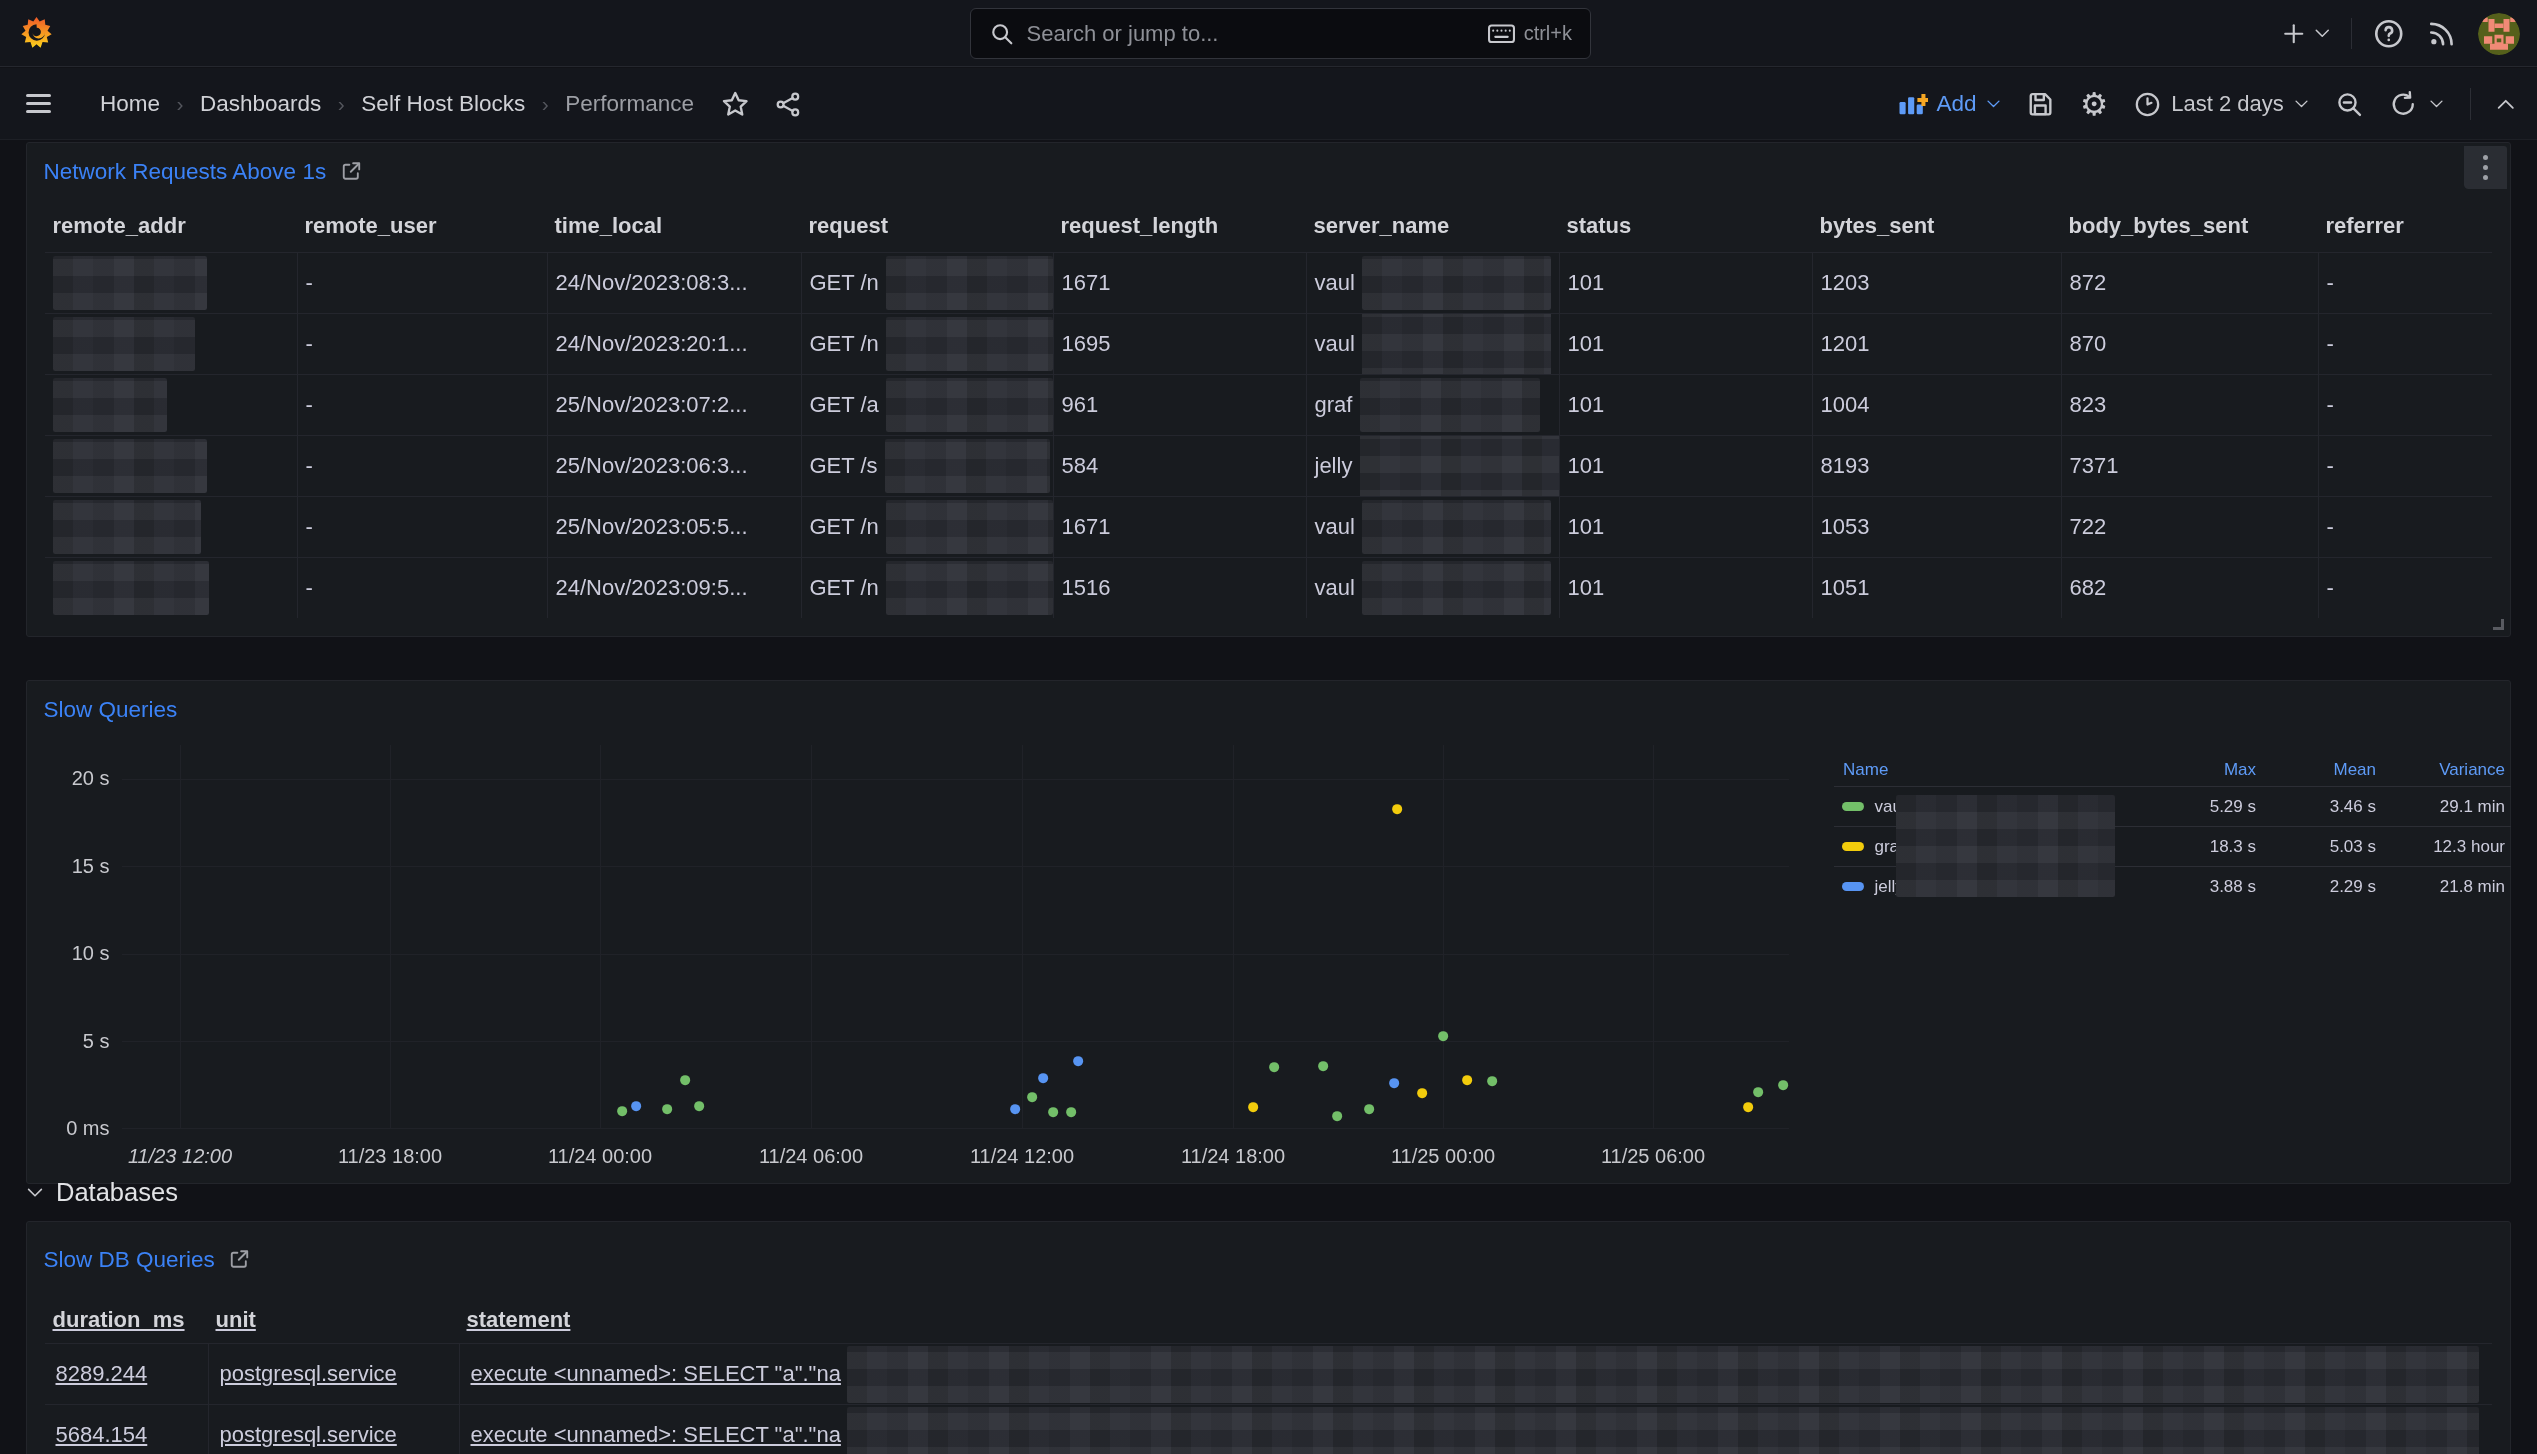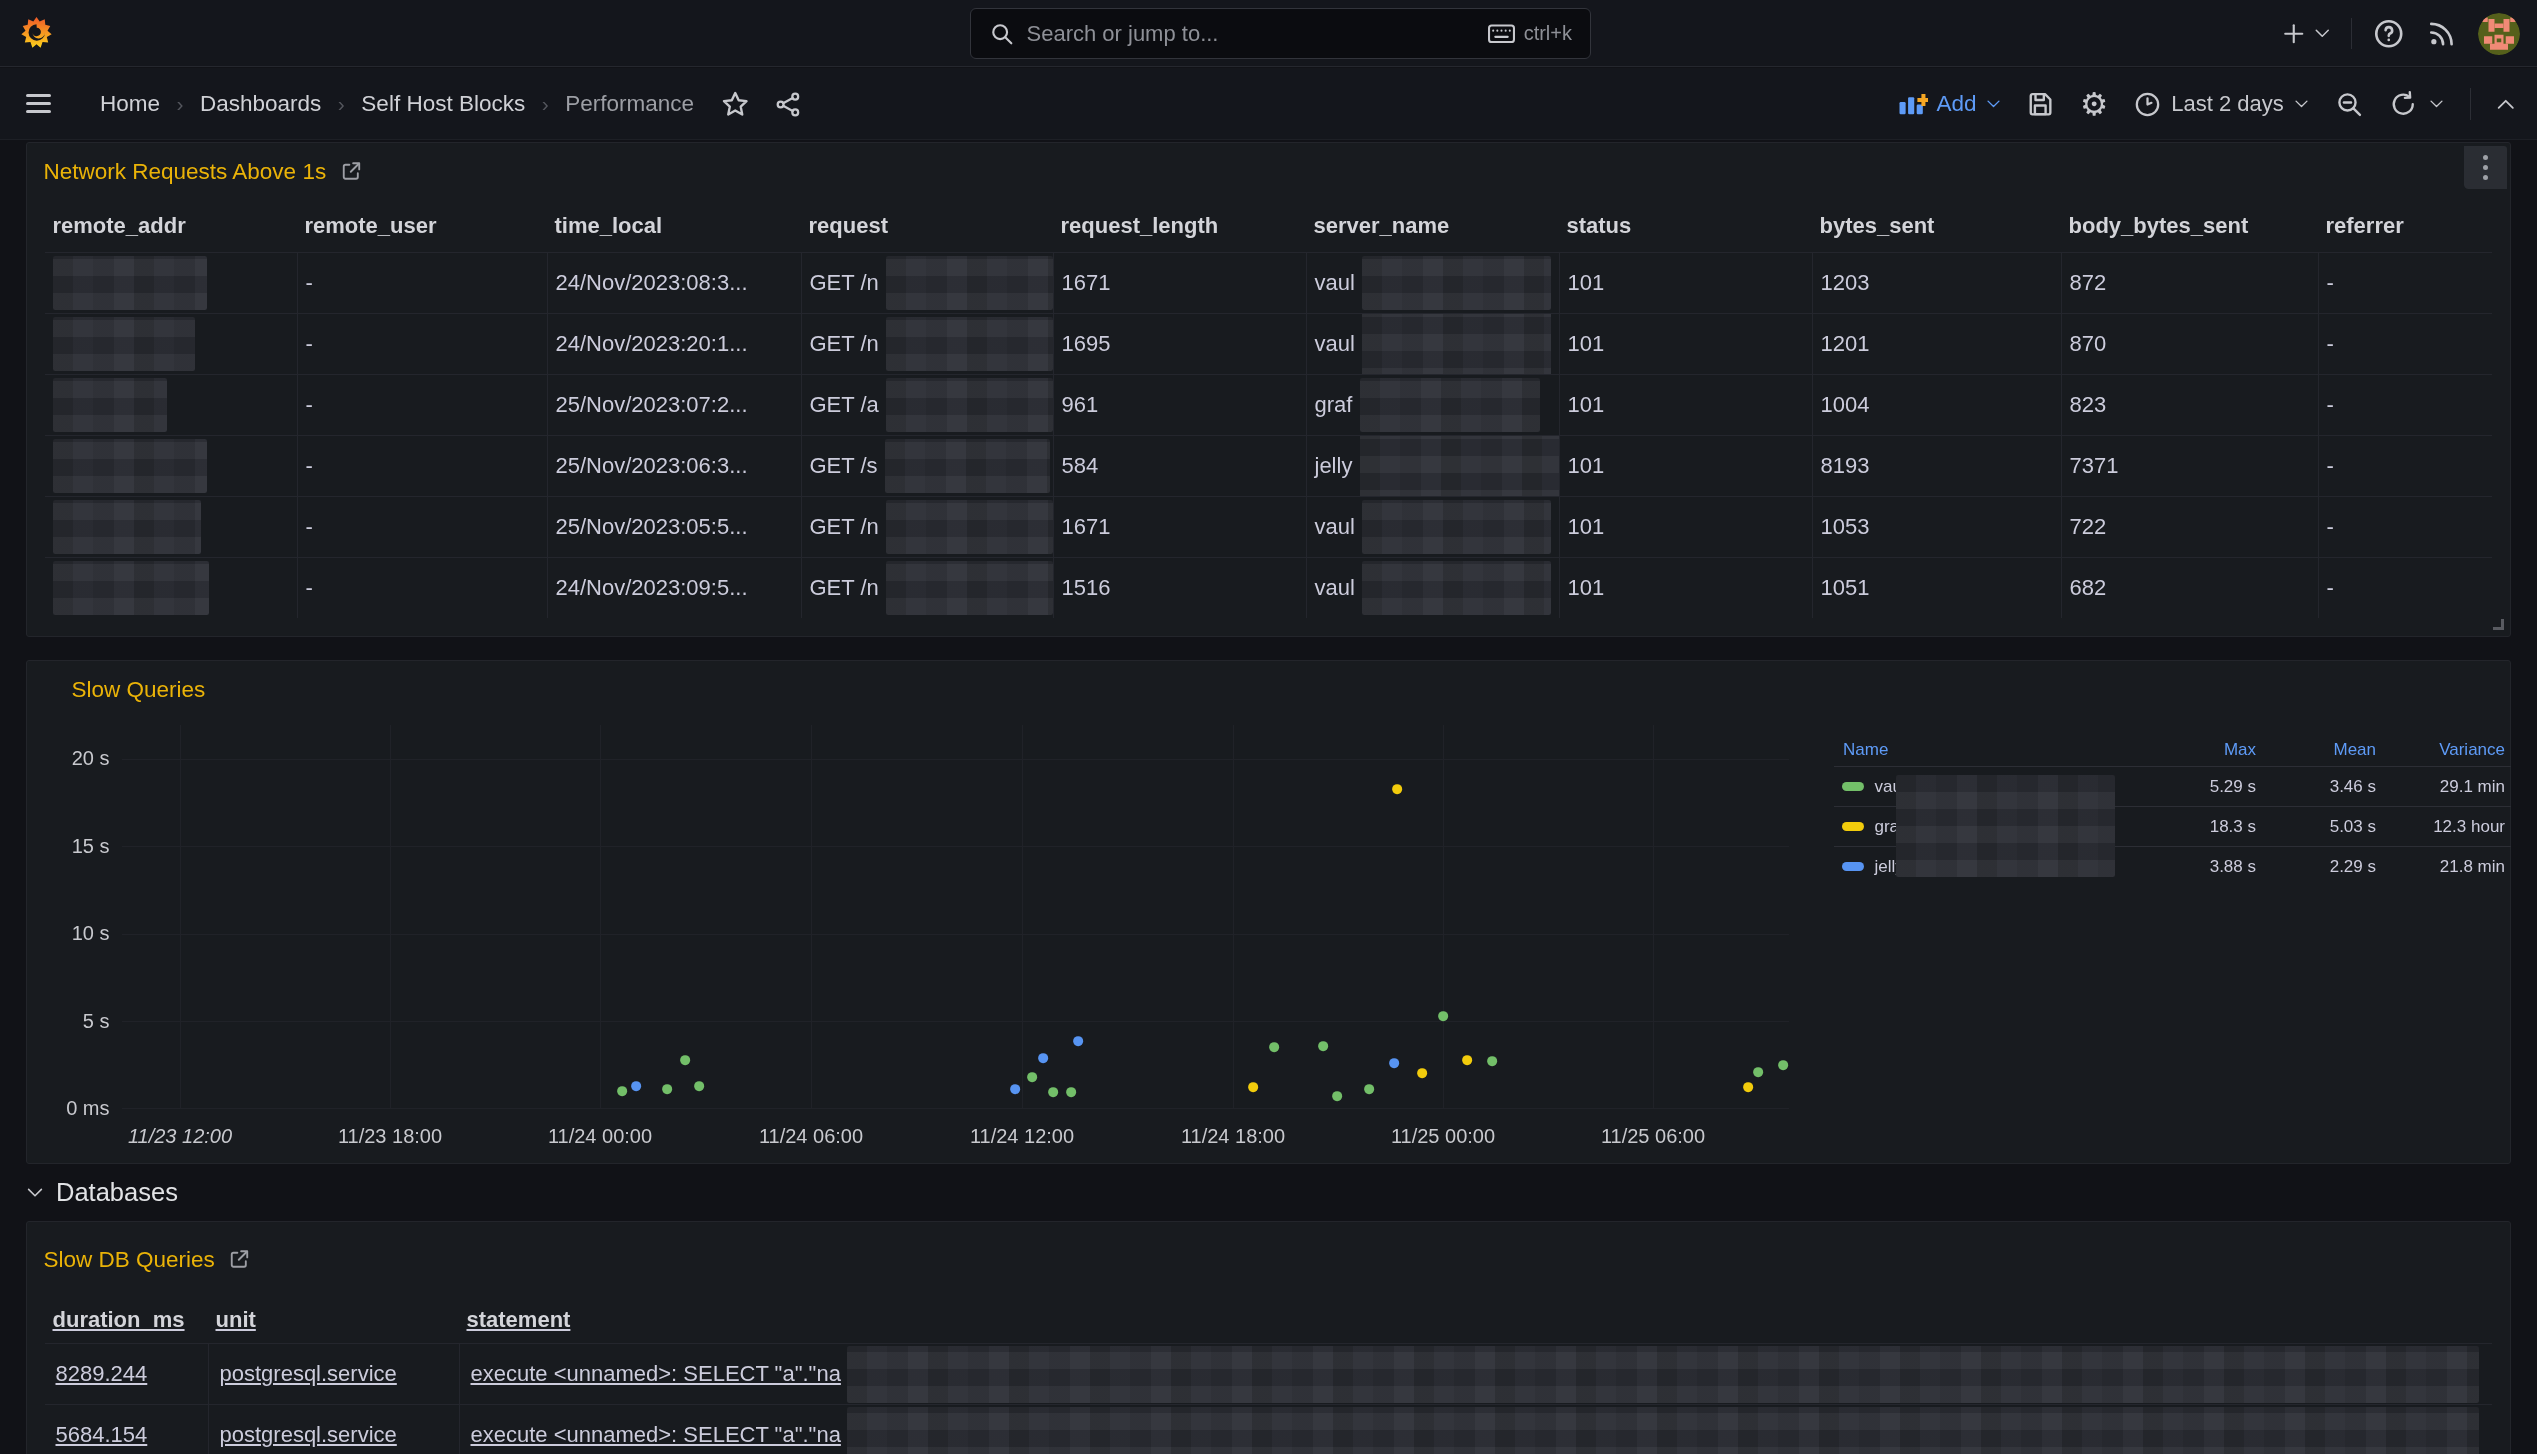--- a/index.html
+++ b/index.html
@@ -46,21 +46,21 @@
   .crumb-sep { color:#54565d; padding:0 16.5px; font-size:21px; }
   .crumb-icons { display:flex; align-items:center; gap:25.5px; margin-left:27px; }
   .nav-right { position:absolute; right:0; top:0; height:72px; display:flex; align-items:center; gap:25.5px; padding-right:22.5px; }
   .addgrp { display:flex; align-items:center; gap:9px; color:#5e9bf7; cursor:pointer; font-size:22.5px; }
   .timegrp { display:flex; align-items:center; gap:10.5px; cursor:pointer; color:#c7c8cd; font-size:22px; }
   .refgrp { display:flex; align-items:center; gap:12px; cursor:pointer; }
 
   
   .panel { position:absolute; left:26px; width:2485px; background:#181b1f; border:0.7px solid #23252b; border-radius:3px; }
   .panel-title-row { height:57px; display:flex; align-items:center; padding-left:16.5px; gap:13.5px; }
-  .panel-title { font-size:22.5px; font-weight:500; color:#eab308; }
+  .panel-title { font-size:22.5px; font-weight:500; color:#3b82f6; }
   .kebab-btn {
     position:absolute; right:3px; top:3px; width:43px; height:43px;
     background:#2a2d33; border-radius:0 3px 0 4.5px; display:flex; align-items:center; justify-content:center; cursor:pointer;
   }
   .kebab-btn .dots { display:flex; flex-direction:column; gap:4.5px; }
   .kebab-btn .dots i { width:5.2px; height:5.2px; border-radius:50%; background:#9da0a6; }
   .resize-corner { position:absolute; right:6px; bottom:6px; width:11.2px; height:11.2px;
     border-right:3px solid #595b61; border-bottom:3px solid #595b61; }
 
   
@@ -531,21 +531,21 @@
             <span>682</span>
           </div>
         <div class="td">
             <span>-</span>
           </div>
       </div>
     </div>
     <div class="resize-corner"></div>
   </div>
 
-  <div class="panel" style="top:660px; height:504px;padding-left:28px;">
+  <div class="panel" style="top:680px; height:504px;">
     <div class="panel-title-row">
       <span class="panel-title">Slow Queries</span>
     </div>
 
     <div class="sq-ylabel" style="top:86px;">20 s</div>
     <div class="sq-ylabel" style="top:174px;">15 s</div>
     <div class="sq-ylabel" style="top:261px;">10 s</div>
     <div class="sq-ylabel" style="top:349px;">5 s</div>
     <div class="sq-ylabel" style="top:436px;">0 ms</div>
 

